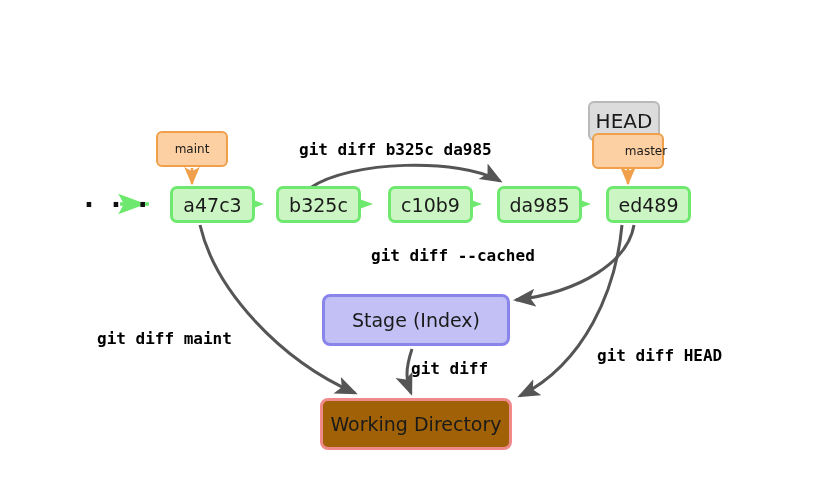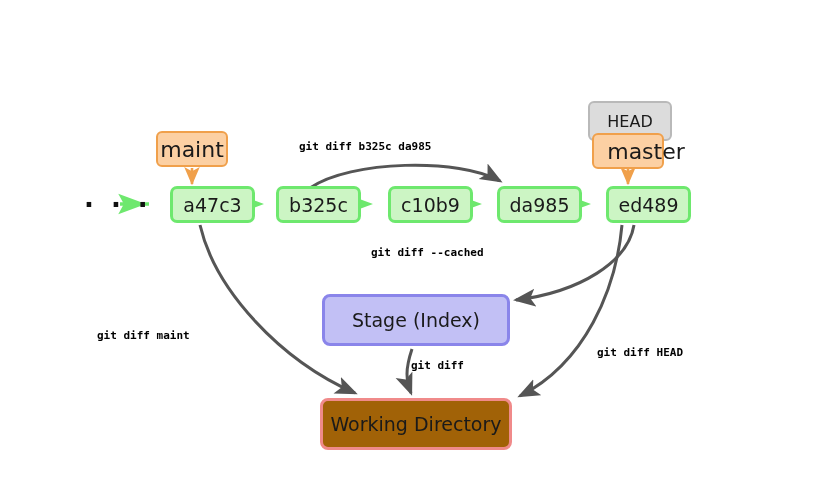--- a/index.html
+++ b/index.html
@@ -46,30 +46,30 @@
     border: 3px solid #6ee86e;
     font-size: 19px;
     margin-left: 20px;
   }
 
   .ref {
     width: 72px;
     height: 36px;
     background: #fcd0a3;
     border: 2px solid #f0a04b;
-    font-size: 22px;
+    font-size: 12px;
     border-radius: 6px;
   }
 
   .head-ref {
-    width: 84px;
+    width: 72px;
     height: 40px;
     background: #dcdcdc;
     border: 2px solid #b9b9b9;
-    font-size: 16px;
+    font-size: 20px;
     border-radius: 6px;
     z-index: 2;
   }
 
   .stage {
     width: 188px;
     height: 52px;
     background: #c2c0f5;
     border: 3px solid #8a85ea;
     font-size: 19px;
@@ -82,21 +82,21 @@
     background: #a16207;
     border: 3px solid #f08a8a;
     font-size: 19px;
     border-radius: 8px;
   }
 
   .cmd-label {
     position: absolute;
     font-family: "DejaVu Sans Mono", monospace;
     font-weight: bold;
-    font-size: 11px;
+    font-size: 16px;
     color: #000000;
     white-space: nowrap;
     z-index: 4;
   }
 
   .ellipsis {
     position: absolute;
     font-family: "DejaVu Sans", sans-serif;
     font-size: 26px;
     font-weight: bold;

